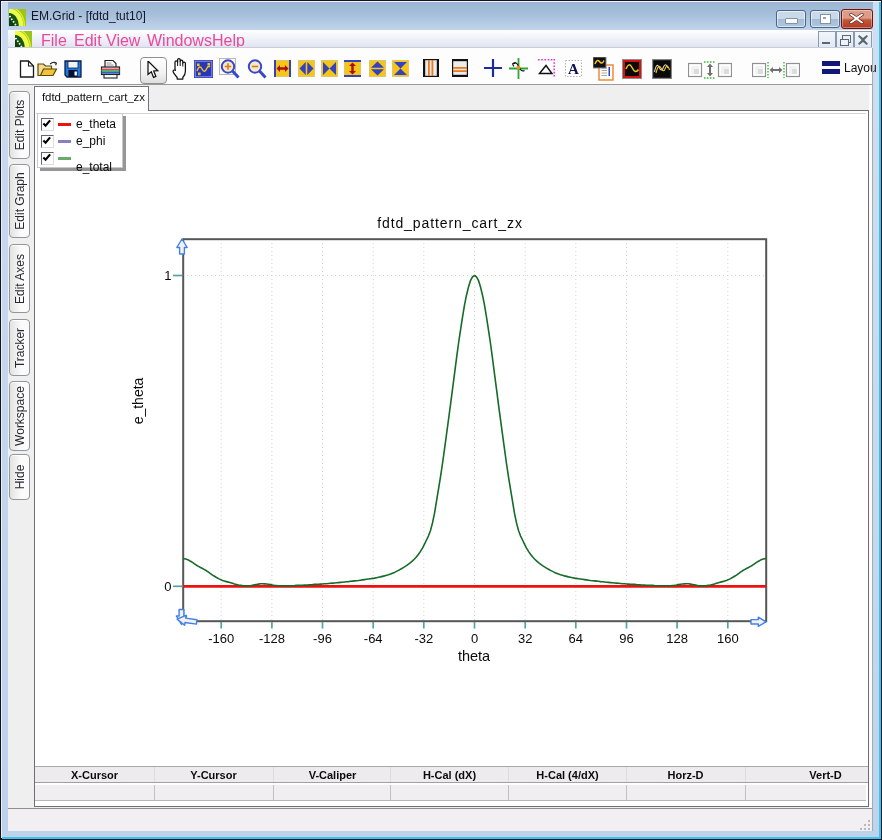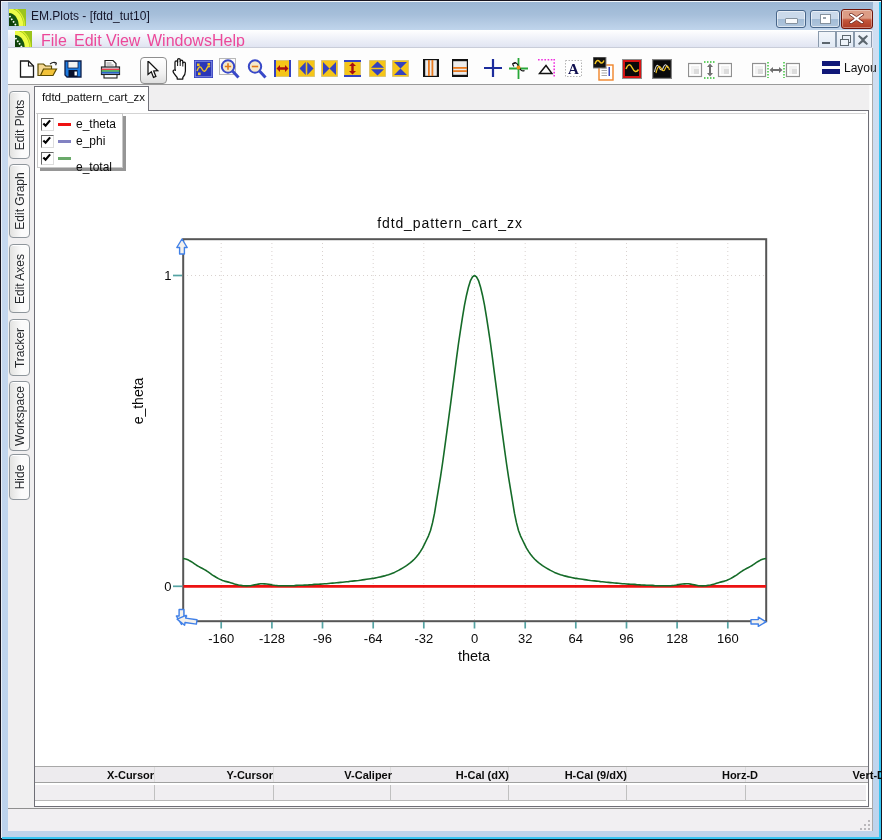--- a/index.html
+++ b/index.html
@@ -23,21 +23,21 @@
 <div class="a" style="left:2px;top:837px;width:878px;height:2px;background:#36c4f0"></div>
 
 <svg class="a" style="left:9px;top:9px" width="17" height="17" viewBox="0 0 17 17">
 <rect x="0" y="0" width="17" height="17" fill="#9cc41d"></rect>
 <ellipse cx="0" cy="17" rx="15.5" ry="19" stroke="#dff02c" stroke-width="1.2" fill="none"></ellipse>
 <ellipse cx="0" cy="17" rx="12" ry="15.2" stroke="#eefc48" stroke-width="4.8" fill="none"></ellipse>
 <ellipse cx="0" cy="17" rx="9.8" ry="13" fill="#175512"></ellipse>
 <ellipse cx="0" cy="17" rx="5.5" ry="7.5" fill="#0e4009"></ellipse>
 <path d="M0.5 7 L7 16.5" stroke="#fff" stroke-width="1.7" stroke-dasharray="1.6 1.6" fill="none"></path>
 </svg>
-<div class="a" style="left:31px;top:9px;font-size:12px;color:#15152a">EM.Plots - [fdtd_tut10]</div>
+<div class="a" style="left:31px;top:9px;font-size:12px;color:#15152a">EM.Grid - [fdtd_tut10]</div>
 
 <div class="a" style="left:776px;top:10px;width:28px;height:16px;border:1px solid #48668a;border-radius:3px;background:linear-gradient(#cad9ea 48%,#a3bcd6 52%,#b0c6dd);box-shadow:inset 0 0 0 1px rgba(255,255,255,.55)">
   <div class="a" style="left:8px;top:7px;width:11px;height:4px;background:#f8fafc;border:1px solid #86929e;border-radius:1px"></div>
 </div>
 <div class="a" style="left:810px;top:10px;width:28px;height:16px;border:1px solid #48668a;border-radius:3px;background:linear-gradient(#cad9ea 48%,#a3bcd6 52%,#b0c6dd);box-shadow:inset 0 0 0 1px rgba(255,255,255,.55)">
   <div class="a" style="left:9px;top:3px;width:9px;height:8px;background:#fff;border:1px solid #86929e"></div>
   <div class="a" style="left:12px;top:6px;width:3px;height:2px;background:#9aa4ae"></div>
 </div>
 <div class="a" style="left:841px;top:9px;width:30px;height:18px;border:1px solid #701409;border-radius:3px;background:linear-gradient(#dc9c85 45%,#c4573c 55%,#ad3a24);box-shadow:inset 0 0 0 1px rgba(255,255,255,.35)">
   <svg class="a" style="left:7px;top:3px" width="15" height="11" viewBox="0 0 15 11">
@@ -317,36 +317,36 @@
 <div class="lt" style="top:117px">e_theta</div>
 <div class="lt" style="top:134px">e_phi</div>
 <div class="lt" style="top:160px">e_total</div>
 
 <div class="a" style="left:35px;top:766px;width:833px;height:1px;background:#a8a8a8"></div>
 <div class="a" style="left:35px;top:767px;width:833px;height:15px;background:#edebee"></div>
 <div class="a" style="left:35px;top:782px;width:833px;height:1px;background:#a0a0a0"></div>
 <div class="a" style="left:35px;top:785px;width:831px;height:15px;background:#f0eef1"></div>
 <div class="a" style="left:35px;top:800px;width:831px;height:1px;background:#b8b8b8"></div>
 <style>
-.th{position:absolute;top:769px;width:119px;text-align:right;font-size:11px;font-weight:bold;color:#0a0a0a}
+.th{position:absolute;top:769px;width:119px;text-align:center;font-size:11px;font-weight:bold;color:#0a0a0a}
 .ts{position:absolute;top:785px;width:1px;height:15px;background:#c0c0c0}
 .hs{position:absolute;top:767px;width:1px;height:15px;background:#dcdcdc}
 </style>
 <div class="hs" style="left:154px"></div>
 <div class="hs" style="left:273px"></div>
 <div class="hs" style="left:390px"></div>
 <div class="hs" style="left:508px"></div>
 <div class="hs" style="left:626px"></div>
 <div class="hs" style="left:745px"></div>
 <div class="th" style="left:35px">X-Cursor</div>
 <div class="th" style="left:154px">Y-Cursor</div>
 <div class="th" style="left:273px">V-Caliper</div>
 <div class="th" style="left:390px">H-Cal (dX)</div>
-<div class="th" style="left:508px">H-Cal (9/dX)</div>
-<div class="th" style="left:639px">Horz-D</div>
+<div class="th" style="left:508px">H-Cal (4/dX)</div>
+<div class="th" style="left:626px">Horz-D</div>
 <div class="th" style="left:766px">Vert-D</div>
 <div class="ts" style="left:154px"></div>
 <div class="ts" style="left:273px"></div>
 <div class="ts" style="left:390px"></div>
 <div class="ts" style="left:508px"></div>
 <div class="ts" style="left:626px"></div>
 <div class="ts" style="left:745px"></div>
 
 <div class="a" style="left:8px;top:808px;width:864px;height:1px;background:#8f8f8f"></div>
 <div class="a" style="left:8px;top:809px;width:864px;height:22px;background:#f1eff2"></div>

